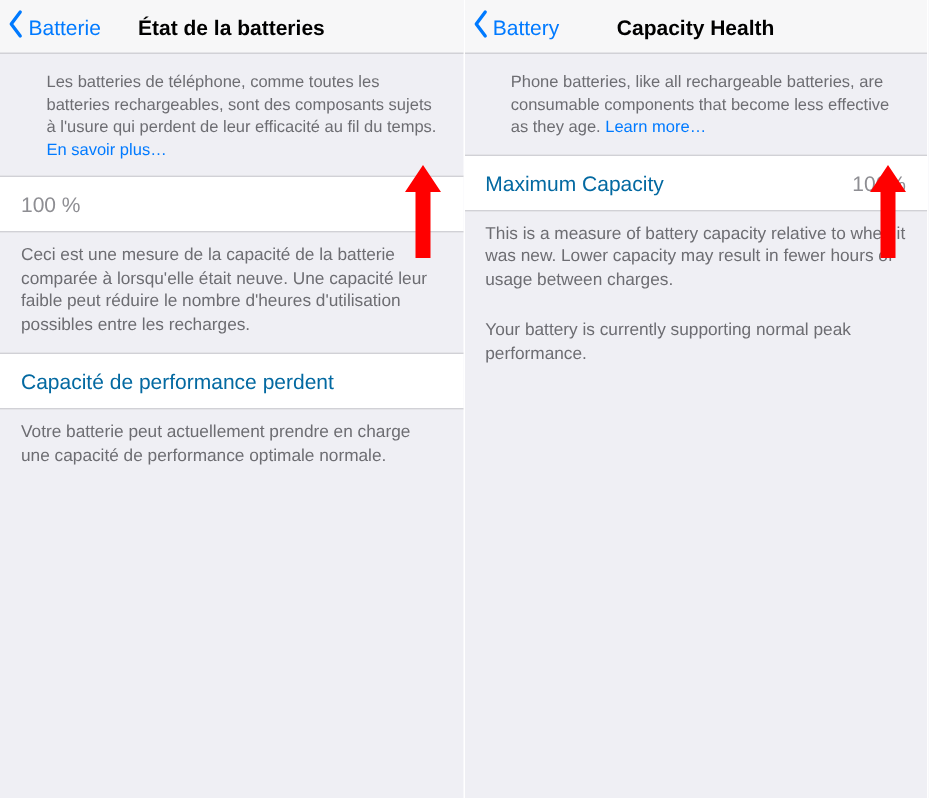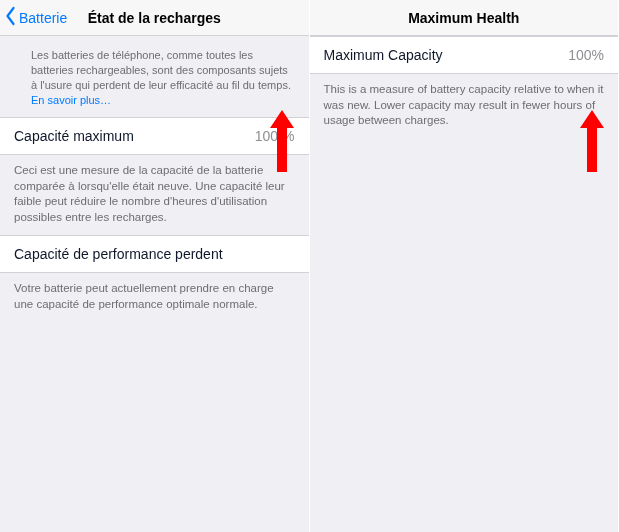--- a/index.html
+++ b/index.html
@@ -60,21 +60,21 @@
     background: #ffffff;
     border-top: 1px solid #d1d1d6;
     border-bottom: 1px solid #d1d1d6;
     padding: 10px 14px;
     display: flex;
     justify-content: space-between;
     align-items: center;
   }
   .row-left {
     font-size: 14px;
-    color: #0f172a;
+    color: #0369a1;
   }
   .row-right {
     font-size: 14px;
     color: #8e8e93;
   }
   .row-peak {
     background: #ffffff;
     border-top: 1px solid #d1d1d6;
     border-bottom: 1px solid #d1d1d6;
     padding: 10px 14px;
@@ -102,51 +102,62 @@
 <div class="phone">
   <div class="navbar">
     <div class="back-btn">
       <span>
         <svg viewBox="0 0 12 20">
             <polyline points="9,2 3,10 9,18" fill="none" stroke="#007aff" stroke-width="2.2" stroke-linecap="round" stroke-linejoin="round"></polyline>
           </svg>
       </span>
       <span class="back-label">Batterie</span>
     </div>
-    <div class="nav-title">État de la recharges</div>
+    <div class="nav-title">État de la batteries</div>
   </div>
 
   <div class="section-desc">
     <span>Les batteries de téléphone, comme toutes les batteries rechargeables, sont des composants sujets à l'usure qui perdent de leur efficacité au fil du temps. </span><a>En savoir plus…</a>
   </div>
 
   <div class="row">
-    <span class="row-left">Capacité maximum</span>
     <span class="row-right">100 %</span>
   </div>
   <div class="footer-desc">Ceci est une mesure de la capacité de la batterie comparée à lorsqu'elle était neuve. Une capacité leur faible peut réduire le nombre d'heures d'utilisation possibles entre les recharges.</div>
 
   <div class="row-peak">
     <span class="row-left">Capacité de performance perdent</span>
   </div>
   <div class="footer-desc">Votre batterie peut actuellement prendre en charge une capacité de performance optimale normale.</div>
 </div>
 
 <div class="phone">
   <div class="navbar">
-    <div class="nav-title">Maximum Health</div>
+    <div class="back-btn">
+      <span>
+        <svg viewBox="0 0 12 20">
+            <polyline points="9,2 3,10 9,18" fill="none" stroke="#007aff" stroke-width="2.2" stroke-linecap="round" stroke-linejoin="round"></polyline>
+          </svg>
+      </span>
+      <span class="back-label">Battery</span>
+    </div>
+    <div class="nav-title">Capacity Health</div>
   </div>
 
+  <div class="section-desc">
+    <span>Phone batteries, like all rechargeable batteries, are consumable components that become less effective as they age. </span><a>Learn more…</a>
+  </div>
 
   <div class="row">
     <span class="row-left">Maximum Capacity</span>
     <span class="row-right">100%</span>
   </div>
   <div class="footer-desc">This is a measure of battery capacity relative to when it was new. Lower capacity may result in fewer hours of usage between charges.</div>
 
+  <div class="footer-desc">Your battery is currently supporting normal peak performance.</div>
 </div>
 
 <div class="arrow-annotation arrow-left">
   <svg viewBox="0 0 24 62">
     <polygon points="12,0 24,18 17,18 17,62 7,62 7,18 0,18" fill="#ff0000"></polygon>
   </svg>
 </div>
 <div class="arrow-annotation arrow-right">
   <svg viewBox="0 0 24 62">
     <polygon points="12,0 24,18 17,18 17,62 7,62 7,18 0,18" fill="#ff0000"></polygon>

